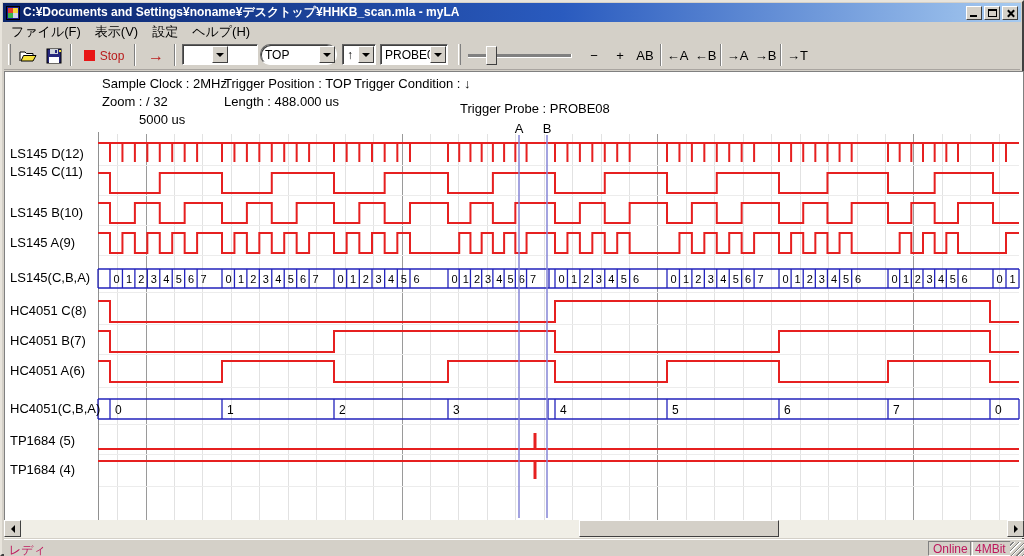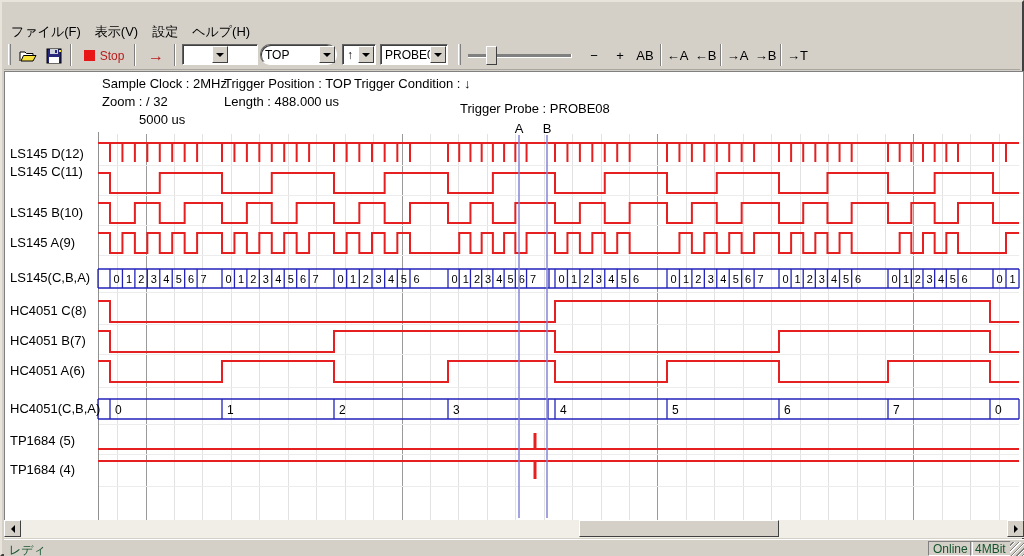--- a/index.html
+++ b/index.html
@@ -92,33 +92,51 @@
   .tri-left { width:0; height:0; border-top:4px solid transparent;
     border-bottom:4px solid transparent; border-right:4px solid #000; }
   .tri-right { width:0; height:0; border-top:4px solid transparent;
     border-bottom:4px solid transparent; border-left:4px solid #000; }
   .sthumb { position:absolute; top:0; height:17px; background:#d4d0c8;
     border-top:1px solid #fff; border-left:1px solid #fff;
     border-right:1px solid #404040; border-bottom:1px solid #404040; }
 
   
   .statusbar { position:absolute; left:2px; top:537px; width:1020px; height:17px;
-    background:#d4d0c8; border-top:1px solid #fff; font-size:12px; color:#14532d; }
+    background:#d4d0c8; border-top:1px solid #fff; font-size:12px; color:#be185d; }
   .sb-text { position:absolute; left:5px; top:2px; }
   .sb-panel { position:absolute; top:1px; height:15px; padding:0 4px; line-height:14px;
     border-top:1px solid #808080; border-left:1px solid #808080;
     border-right:1px solid #fff; border-bottom:1px solid #fff; }
   .grip-corner { position:absolute; right:0; top:2px; width:14px; height:14px;
     background:repeating-linear-gradient(135deg,#d4d0c8 0 2px,#808080 2px 3px,#fff 3px 4px); }
 </style>
 </head>
 <body>
 
 <div class="window">
 
+  <div class="titlebar">
+    <span class="appicon">
+      <i class="q1"></i>
+        <i class="q2"></i>
+        <i class="q3"></i>
+        <i class="q4"></i>
+    </span>
+    <span class="title">C:¥Documents and Settings¥noname¥デスクトップ¥HHKB_scan.mla - myLA</span>
+    <span class="winbtns">
+      <button class="wb">
+          <i class="g-min"></i>
+        </button>
+      <button class="wb">
+          <i class="g-max"></i>
+        </button>
+      <button class="wb"><i class="g-close"></i></button>
+    </span>
+  </div>
 
   <div class="menubar">
     <span class="menu-item">ファイル(F)</span>
     <span class="menu-item">表示(V)</span>
     <span class="menu-item">設定</span>
     <span class="menu-item">ヘルプ(H)</span>
   </div>
 
   <div class="toolbar">
     <div class="grip" style="left:4px;"></div>

